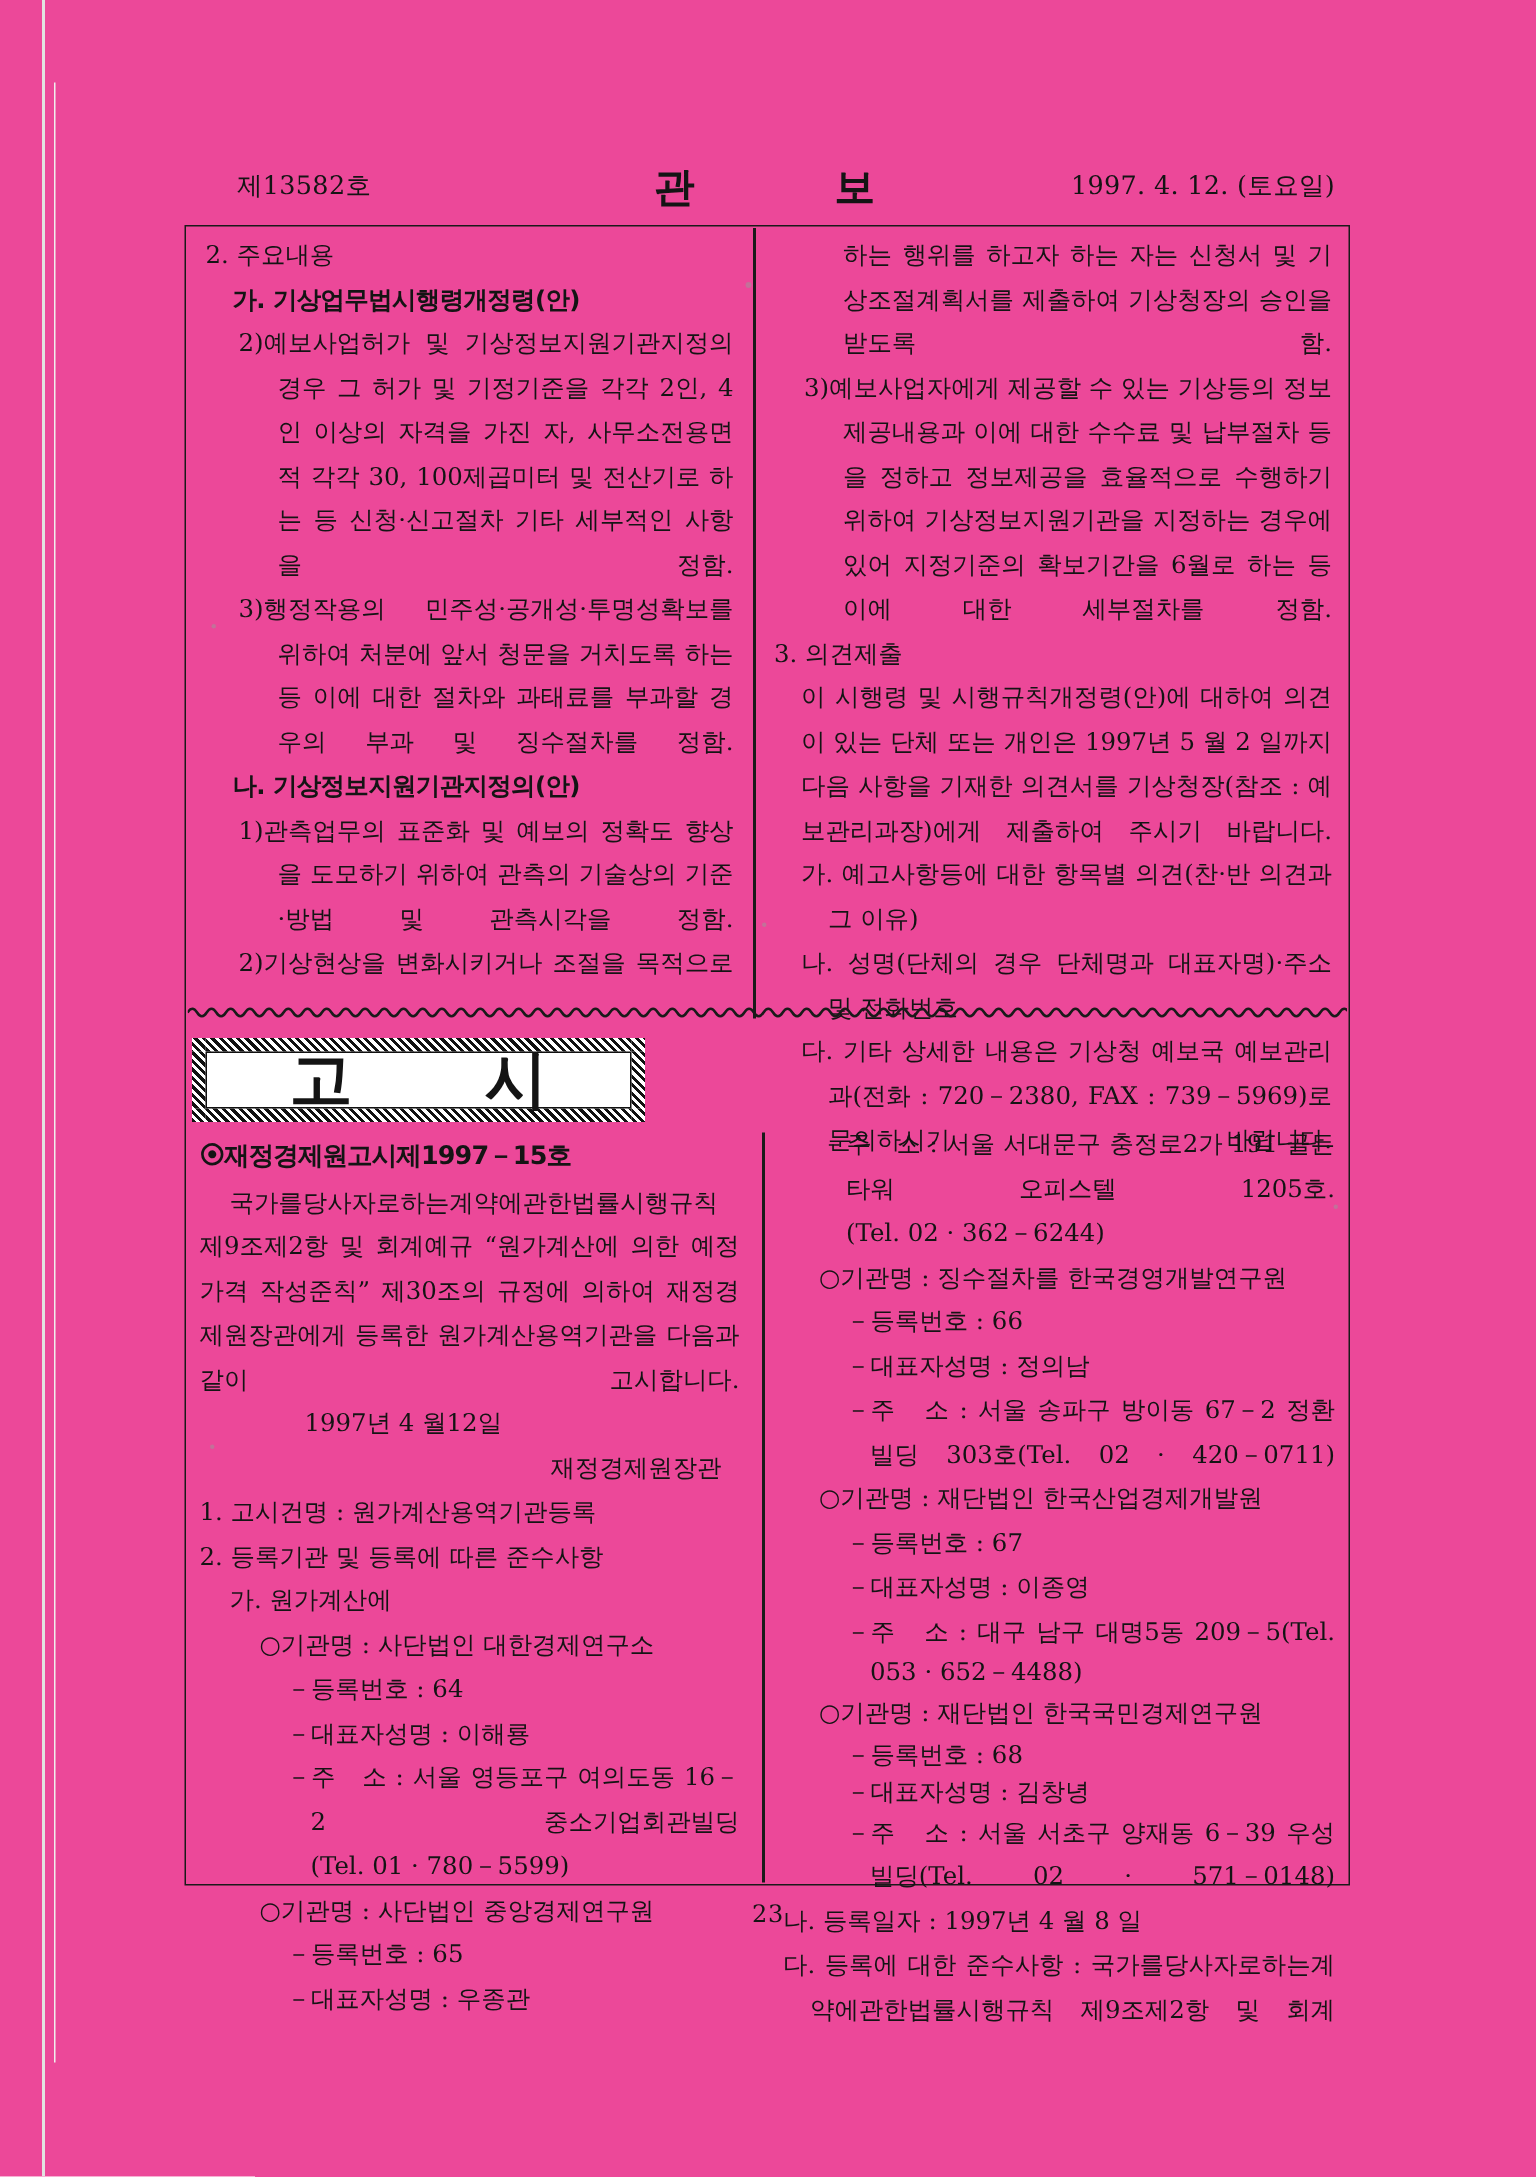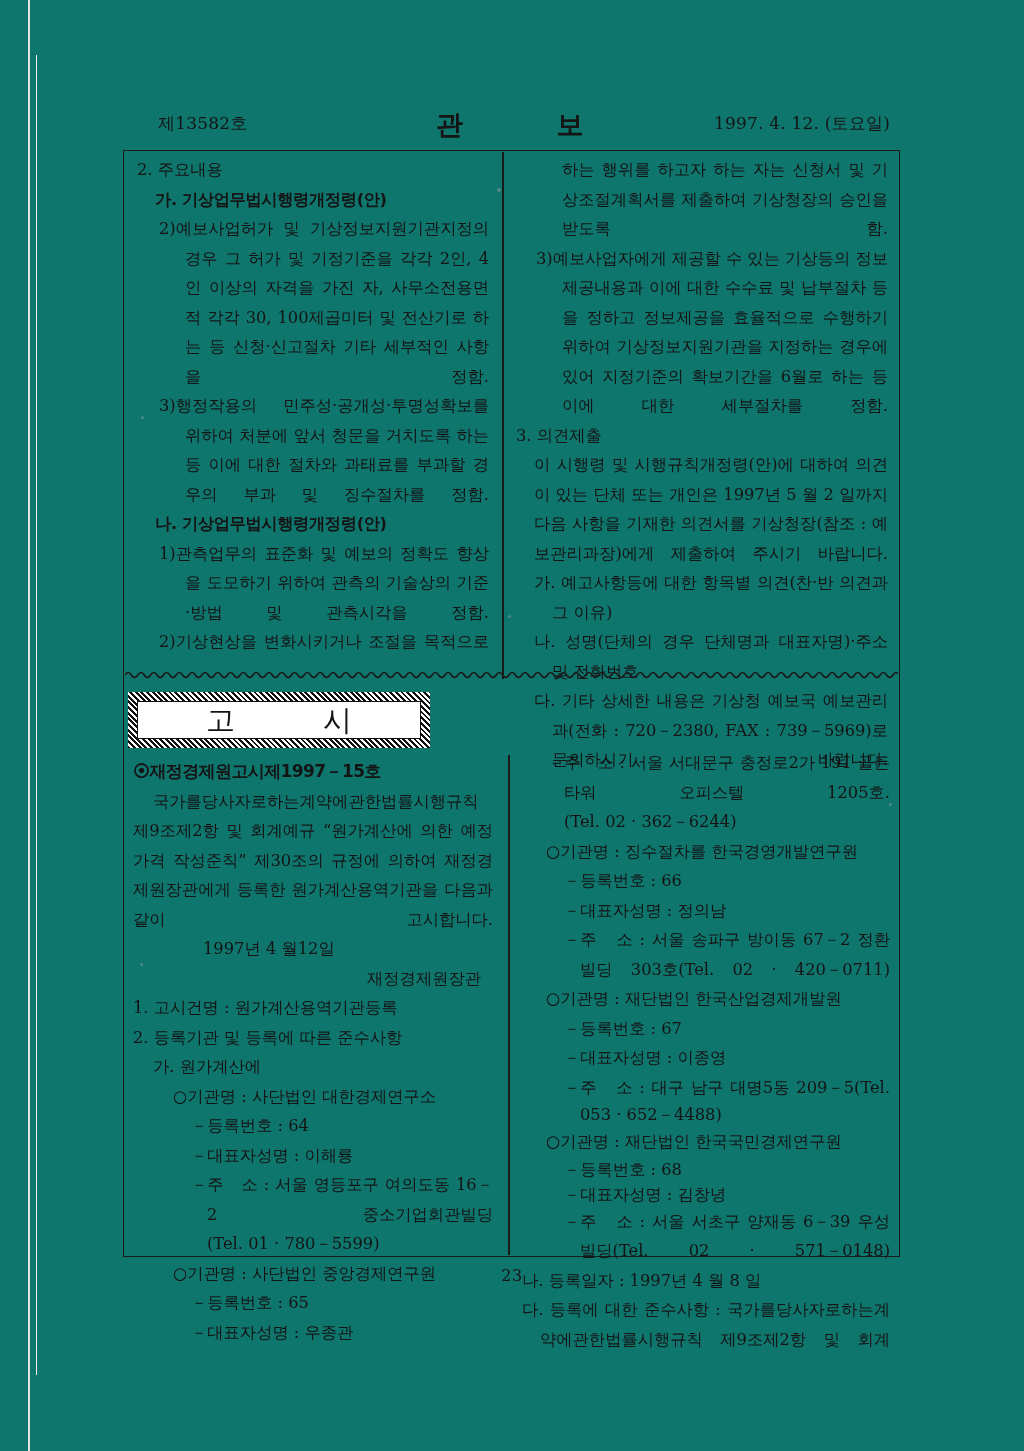--- a/index.html
+++ b/index.html
@@ -8,21 +8,21 @@
     background: #ffffff;
   }
   body {
     font-family: "DejaVu Serif", "Liberation Serif", serif;
     color: #141414;
   }
   #page {
     position: relative;
     width: 1024px;
     height: 1451px;
-    background: #0f766e;
+    background: #ec4899;
     overflow: hidden;
   }
   
   .scan-edge {
     position: absolute;
     left: 28px;
     top: 0;
     width: 2px;
     height: 1451px;
     background: #e2e2e0;
@@ -149,22 +149,22 @@
   .gosi-inner {
     position: absolute;
     left: 0; top: 0; right: 0; bottom: 0;
     border: 1.5px solid #111;
     display: flex;
     align-items: center;
     justify-content: center;
   }
   .gosi-text {
     font-family: "DejaVu Sans", "Liberation Sans", sans-serif;
-    font-weight: normal;
-    font-size: 29px;
+    font-weight: bold;
+    font-size: 42px;
     letter-spacing: 88px;
     padding-left: 88px;
     line-height: 1;
     white-space: nowrap;
   }
 
   .c-gl { left: 133px; top: 757px;  width: 360px; }
   .c-gr { left: 522px; top: 748px;  width: 368px; }
 
   .gosi-title {
@@ -214,21 +214,21 @@
 
   <div class="frame"></div>
   <div class="col-rule-top"></div>
   <div class="col-rule-bot"></div>
 
   <div class="col c-nl">
     <p class="j">2. 주요내용</p>
     <p class="hd-gothic" style="padding-left:18px">가. 기상업무법시행령개정령(안)</p>
     <p class="jf" style="padding-left:48px;text-indent:-26px">2)예보사업허가 및 기상정보지원기관지정의 경우 그 허가 및 기정기준을 각각 2인, 4인 이상의 자격을 가진 자, 사무소전용면적 각각 30, 100제곱미터 및 전산기로 하는 등 신청·신고절차 기타 세부적인 사항을 정함.</p>
     <p class="jf" style="padding-left:48px;text-indent:-26px">3)행정작용의 민주성·공개성·투명성확보를 위하여 처분에 앞서 청문을 거치도록 하는 등 이에 대한 절차와 과태료를 부과할 경우의 부과 및 징수절차를 정함.</p>
-    <p class="hd-gothic" style="padding-left:18px">나. 기상업무법시행령개정령(안)</p>
+    <p class="hd-gothic" style="padding-left:18px">나. 기상정보지원기관지정의(안)</p>
     <p class="jf" style="padding-left:48px;text-indent:-26px">1)관측업무의 표준화 및 예보의 정확도 향상을 도모하기 위하여 관측의 기술상의 기준·방법 및 관측시각을 정함.</p>
     <p class="jf" style="padding-left:48px;text-indent:-26px">2)기상현상을 변화시키거나 조절을 목적으로</p>
   </div>
 
   <div class="col c-nr">
     <p class="jf" style="padding-left:46px">하는 행위를 하고자 하는 자는 신청서 및 기상조절계획서를 제출하여 기상청장의 승인을 받도록 함.</p>
     <p class="jf" style="padding-left:46px;text-indent:-26px">3)예보사업자에게 제공할 수 있는 기상등의 정보제공내용과 이에 대한 수수료 및 납부절차 등을 정하고 정보제공을 효율적으로 수행하기 위하여 기상정보지원기관을 지정하는 경우에 있어 지정기준의 확보기간을 6월로 하는 등 이에 대한 세부절차를 정함.</p>
     <p>3. 의견제출</p>
     <p class="jf" style="padding-left:18px">이 시행령 및 시행규칙개정령(안)에 대하여 의견이 있는 단체 또는 개인은 1997년 5 월 2 일까지 다음 사항을 기재한 의견서를 기상청장(참조 : 예보관리과장)에게 제출하여 주시기 바랍니다.</p>
     <p class="j" style="padding-left:36px;text-indent:-18px">가. 예고사항등에 대한 항목별 의견(찬·반 의견과 그 이유)</p>

